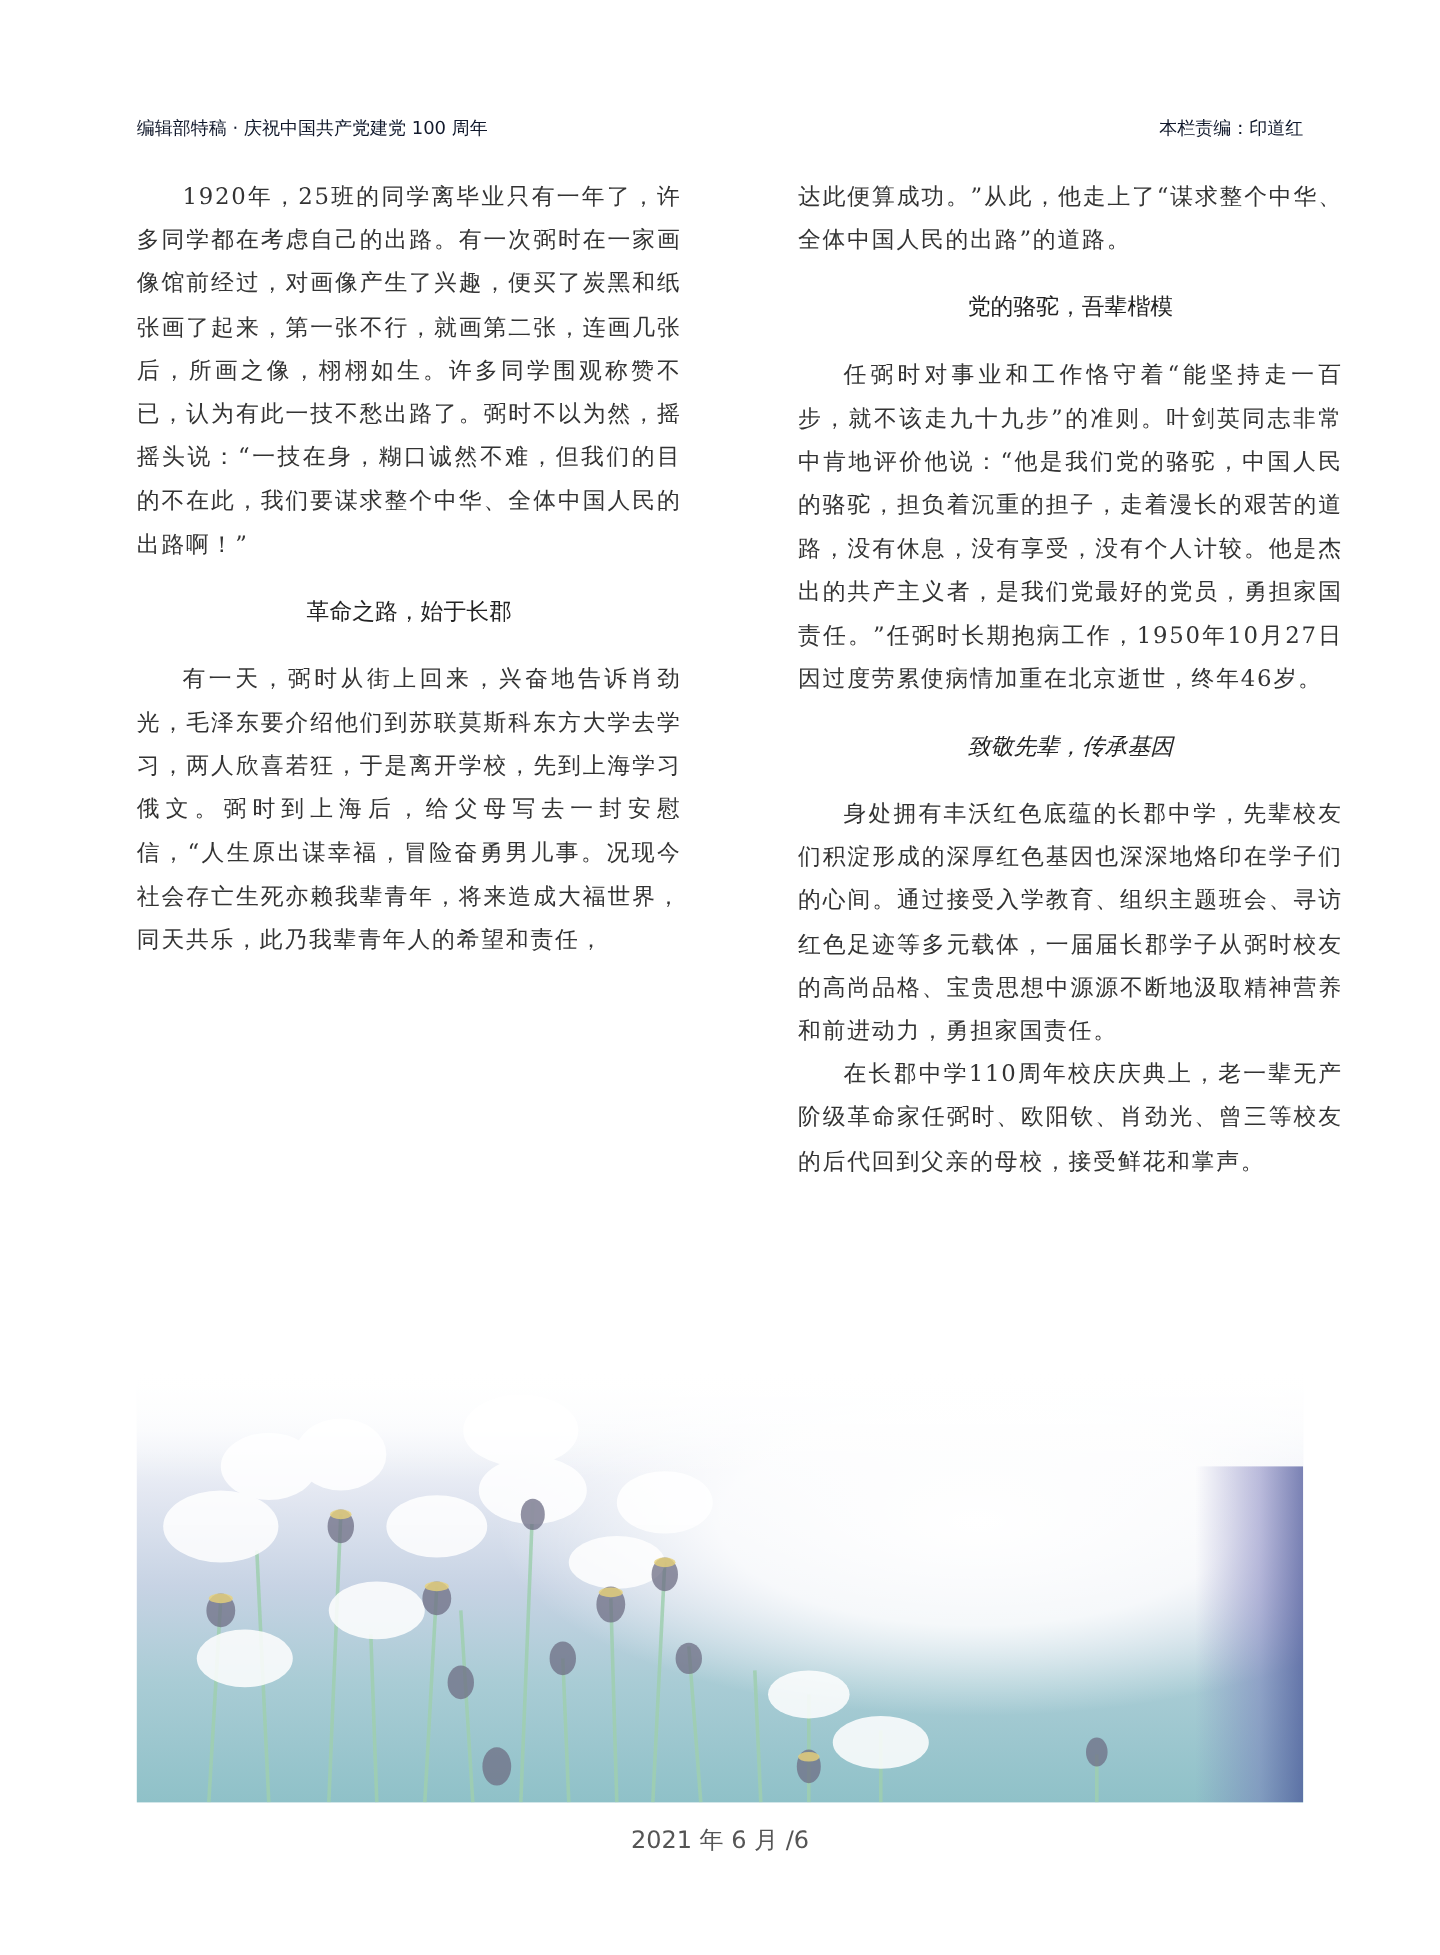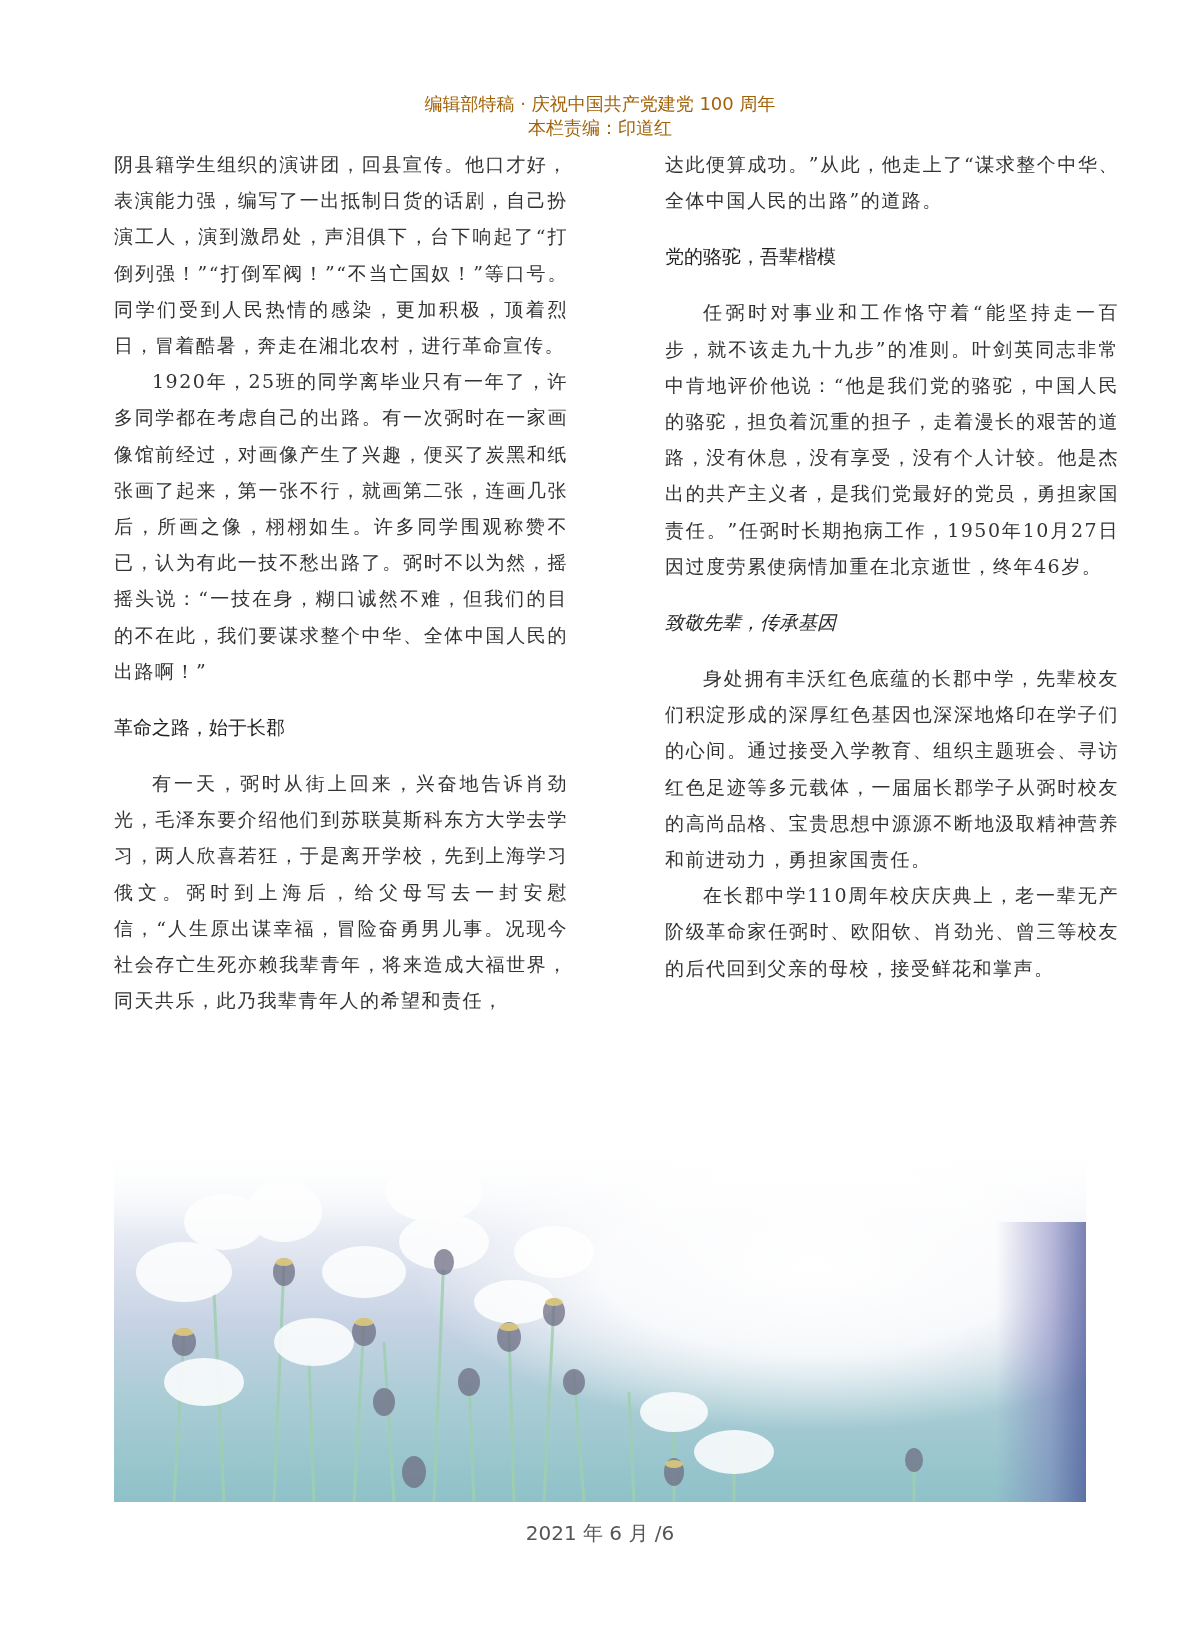--- a/index.html
+++ b/index.html
@@ -1,28 +1,28 @@
 <!DOCTYPE html>
 <html><head>
 <meta charset="utf-8">
 <style>
   html, body { margin: 0; padding: 0; background: #ffffff; }
   body { width: 1200px; height: 1629px; position: relative; overflow: hidden;
          font-family: "DejaVu Serif", "Liberation Serif", serif; color: #333; }
   .header { position: absolute; top: 92px; left: 114px; right: 114px; height: 30px;
             display: flex; justify-content: space-between; align-items: center;
-            font-family: "DejaVu Sans", "Liberation Sans", sans-serif; font-size: 18px; color: #a16207; flex-direction: column; }
+            font-family: "DejaVu Sans", "Liberation Sans", sans-serif; font-size: 15px; color: #0f172a; }
   .col { position: absolute; top: 146px; width: 454px; font-size: 19px; line-height: 36.2px;
          text-align: justify; letter-spacing: 1.5px; color: #333; }
   .col.left { left: 114px; }
   .col.right { left: 665px; }
   .col p { margin: 0; }
   .col p.indent { text-indent: 2em; }
   .col h3 { margin: 0; font-family: "DejaVu Sans", "Liberation Sans", sans-serif;
-            font-weight: normal; font-size: 19px; color: #222;
+            font-weight: normal; font-size: 19px; text-align: center; color: #222;
             letter-spacing: 0; }
   .h-left { padding: 20px 0 20px 0; line-height: 36px; }
   .h-right1 { padding: 20px 0 20px 0; line-height: 36px; }
   .h-right2 { padding: 20px 0 20px 0; line-height: 36px; font-style: italic; }
   .photo { position: absolute; left: 114px; top: 1142px; width: 972px; height: 360px; overflow: hidden;
            background:
              radial-gradient(ellipse 55% 60% at 72% 35%, rgba(255,255,255,1) 0%, rgba(255,255,255,0.85) 40%, rgba(255,255,255,0) 75%),
              linear-gradient(180deg, #ffffff 0%, #f6f8fb 14%, #e4e8f2 28%, #c7d3e4 50%, #a9ccd5 72%, #8fc1c8 100%);
   }
   .photo .fade-top { position: absolute; left: 0; top: 0; width: 100%; height: 90px;
@@ -35,21 +35,20 @@
 </style>
 </head>
 <body>
 
 <div class="header">
   <span>编辑部特稿 · 庆祝中国共产党建党 100 周年</span>
   <span>本栏责编：印道红</span>
 </div>
 
 <div class="col left">
-  <p>阴县籍学生组织的演讲团，回县宣传。他口才好，表演能力强，编写了一出抵制日货的话剧，自己扮演工人，演到激昂处，声泪俱下，台下响起了“打倒列强！”“打倒军阀！”“不当亡国奴！”等口号。同学们受到人民热情的感染，更加积极，顶着烈日，冒着酷暑，奔走在湘北农村，进行革命宣传。</p>
   <p class="indent">1920年，25班的同学离毕业只有一年了，许多同学都在考虑自己的出路。有一次弼时在一家画像馆前经过，对画像产生了兴趣，便买了炭黑和纸张画了起来，第一张不行，就画第二张，连画几张后，所画之像，栩栩如生。许多同学围观称赞不已，认为有此一技不愁出路了。弼时不以为然，摇摇头说：“一技在身，糊口诚然不难，但我们的目的不在此，我们要谋求整个中华、全体中国人民的出路啊！”</p>
   <h3 class="h-left">革命之路，始于长郡</h3>
   <p class="indent">有一天，弼时从街上回来，兴奋地告诉肖劲光，毛泽东要介绍他们到苏联莫斯科东方大学去学习，两人欣喜若狂，于是离开学校，先到上海学习俄文。弼时到上海后，给父母写去一封安慰信，“人生原出谋幸福，冒险奋勇男儿事。况现今社会存亡生死亦赖我辈青年，将来造成大福世界，同天共乐，此乃我辈青年人的希望和责任，</p>
 </div>
 
 <div class="col right">
   <p>达此便算成功。”从此，他走上了“谋求整个中华、全体中国人民的出路”的道路。</p>
   <h3 class="h-right1">党的骆驼，吾辈楷模</h3>
   <p class="indent">任弼时对事业和工作恪守着“能坚持走一百步，就不该走九十九步”的准则。叶剑英同志非常中肯地评价他说：“他是我们党的骆驼，中国人民的骆驼，担负着沉重的担子，走着漫长的艰苦的道路，没有休息，没有享受，没有个人计较。他是杰出的共产主义者，是我们党最好的党员，勇担家国责任。”任弼时长期抱病工作，1950年10月27日因过度劳累使病情加重在北京逝世，终年46岁。</p>
   <h3 class="h-right2">致敬先辈，传承基因</h3>

